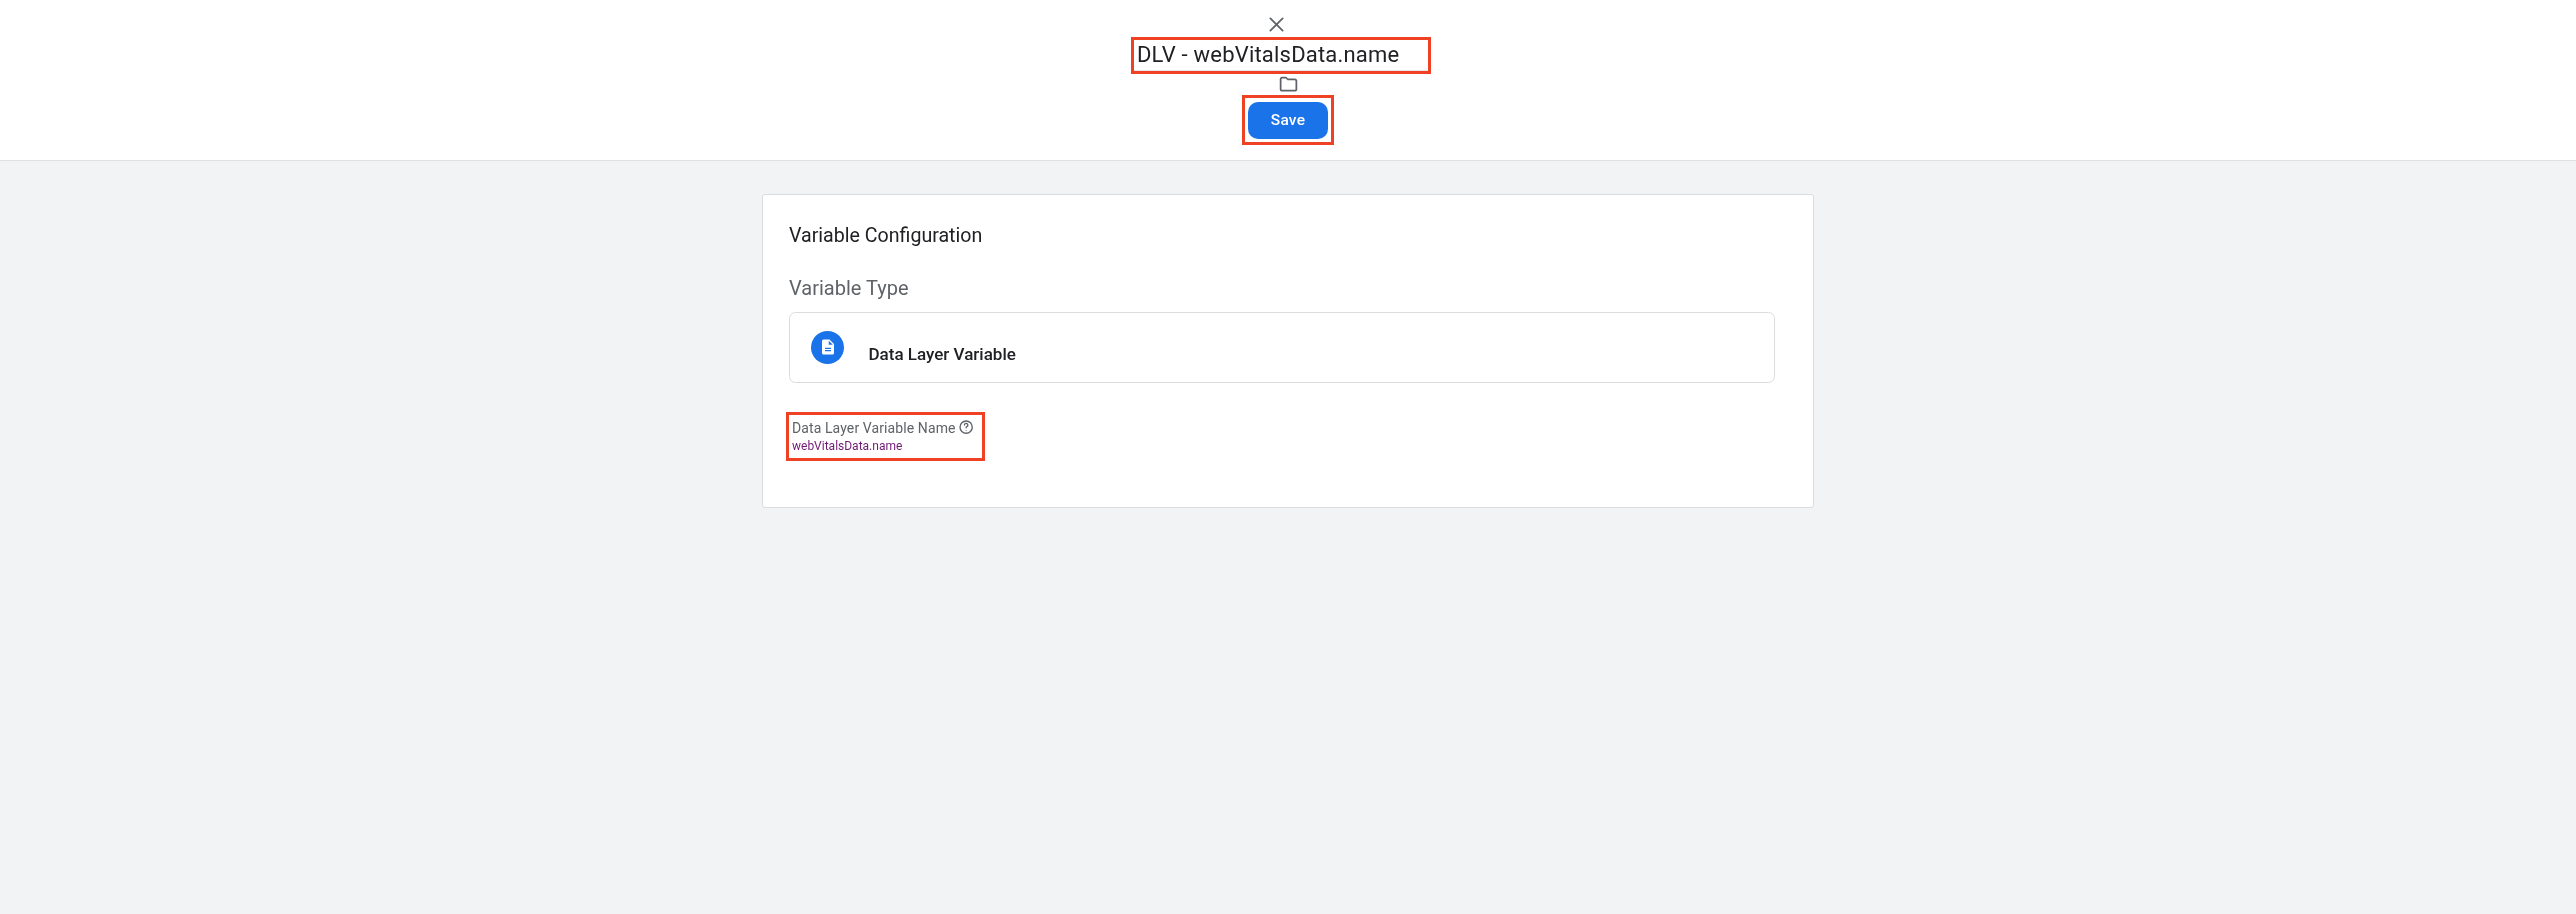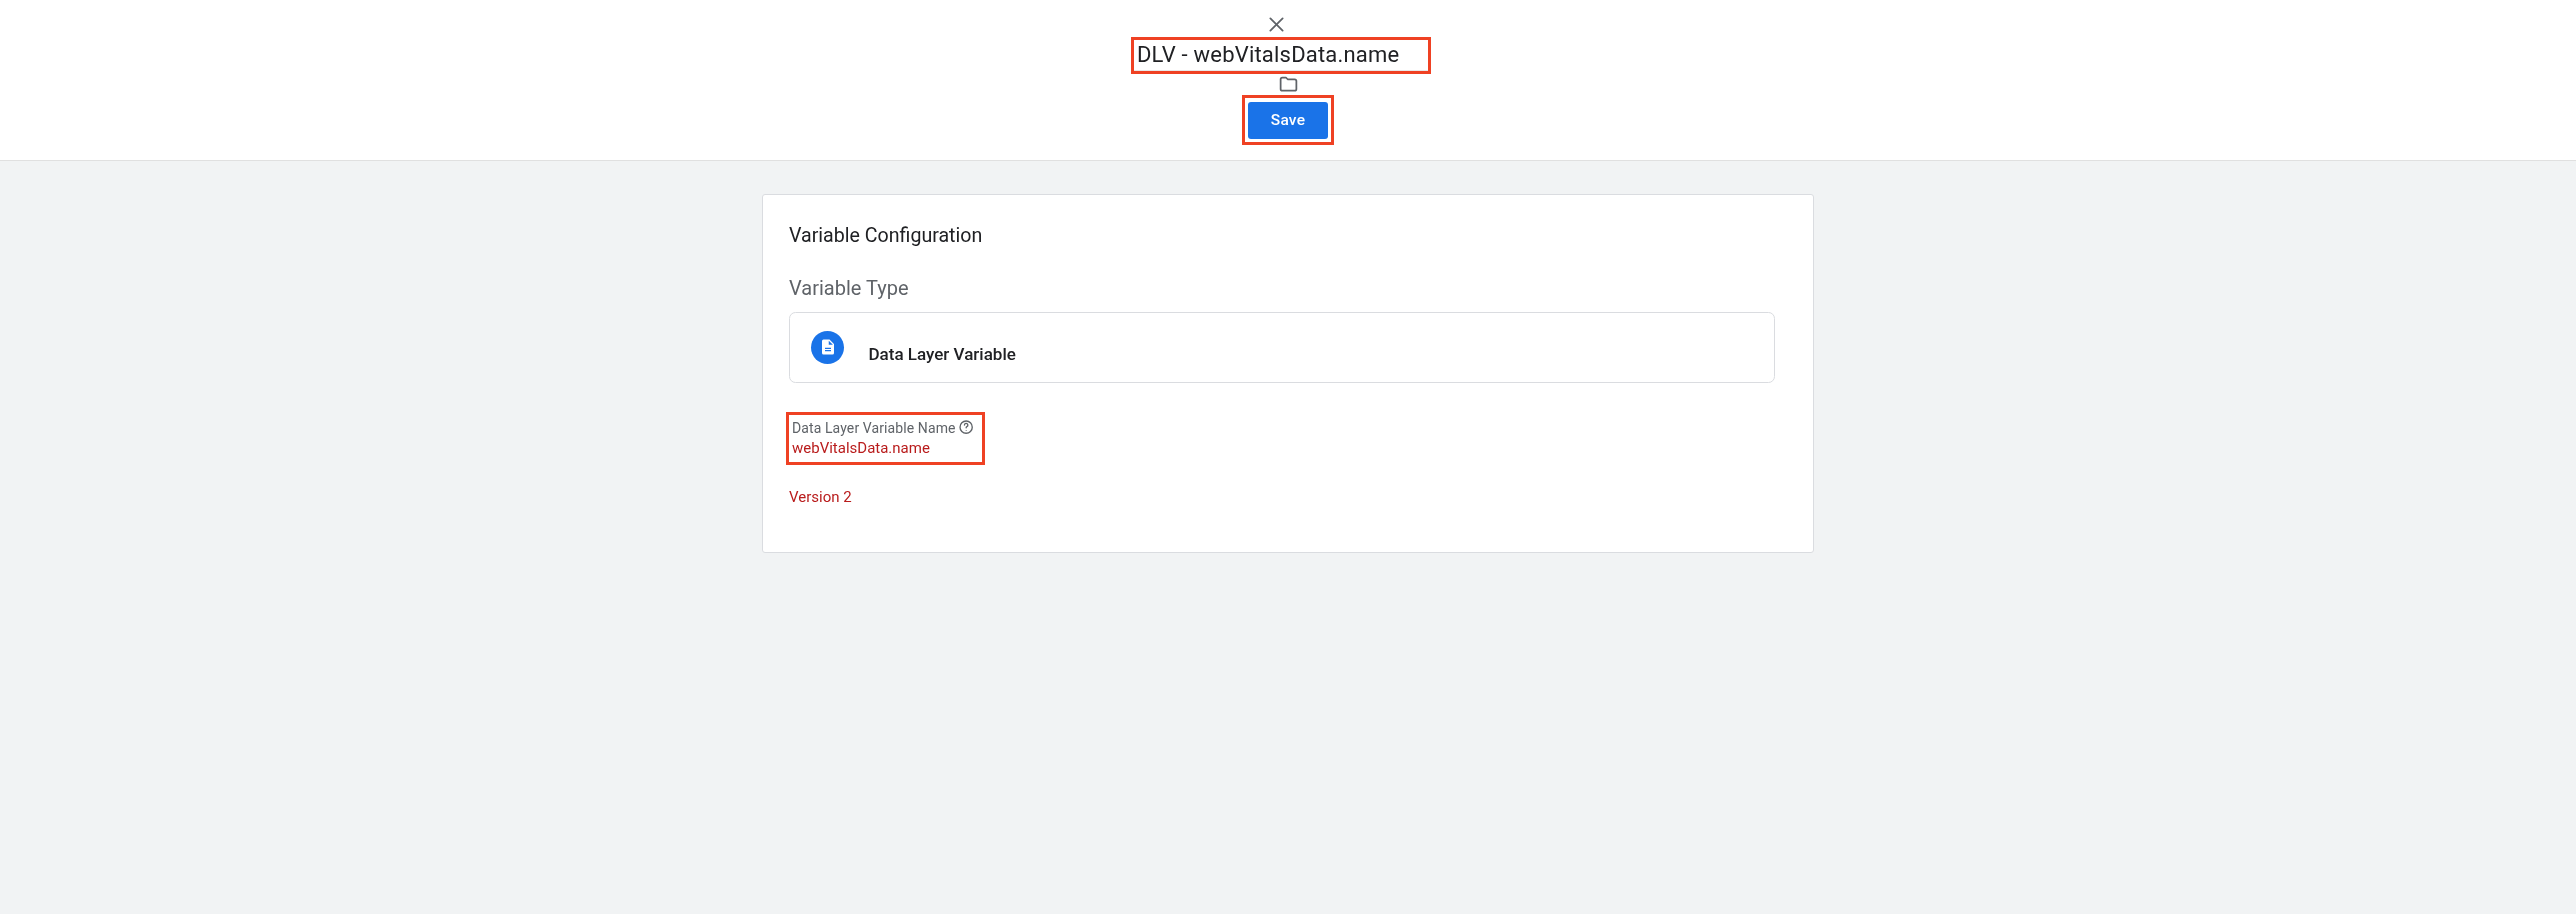--- a/index.html
+++ b/index.html
@@ -6,35 +6,35 @@
     body { background:#fff; }
     .hdr { display:flex; align-items:center; padding:11.4px 19.6px 14.7px 19.6px; border-bottom:0.8px solid #e0e0e0; background:#fff;flex-direction:column; }
     .close-btn { width:26px; height:26px; display:flex; align-items:center; justify-content:center; cursor:pointer; margin-right:23px; color:#5f6368; }
     .close-btn svg { width:21px; height:21px; }
     .name-input { font-size:22px; font-weight:400; color:#202124; border:none; outline:none; background:transparent; border-bottom:0.8px solid #e8e8e8; padding:1.6px 3.3px 3.3px 3.3px; min-width:294px; letter-spacing:0.2px; }
     .name-highlight { border:3.3px solid #ef4123; display:inline-flex; margin-right:14.7px; }
     .folder-ic { width:21px; height:21px; color:#5f6368; display:flex; align-items:center; justify-content:center; cursor:pointer; }
     .folder-ic svg { width:21px; height:21px; }
     .spacer { flex:1; }
     .save-wrap { border:3.3px solid #ef4123; display:inline-flex; padding:3.3px; }
-    .save-btn { background:#1a73e8; color:#fff; font-size:15.5px; font-weight:500; border:none; border-radius:3px; padding:9.8px 23px; cursor:pointer; letter-spacing:0.2px; }
+    .save-btn { background:#1a73e8; color:#fff; font-size:15.5px; font-weight:500; border:none; border-radius:10px; padding:9.8px 23px; cursor:pointer; letter-spacing:0.2px; }
     .canvas { background:#f1f3f4; padding:33px 0 41px 0; min-height:calc(100vh - 73px); }
     .card { background:#fff; border:0.8px solid #dadce0; border-radius:3px; max-width:1052px; margin:0 auto; padding:29px 38px 23px 26px; }
     .card-title { font-size:19.6px; font-weight:400; color:#202124; margin-bottom:29px; }
     .sec-label { font-size:20px; font-weight:400; color:#5f6368; margin-bottom:11.4px; }
     .type-row { display:flex; align-items:flex-end; border:0.8px solid #dadce0; border-radius:6.5px; padding:18px 21px; margin-bottom:29px; cursor:pointer; }
     .type-icon { width:33px; height:33px; border-radius:50%; background:#1a73e8; display:flex; align-items:center; justify-content:center; color:#fff; margin-right:24.5px; }
     .type-icon svg { width:18px; height:18px; }
     .type-name { font-size:17px; font-weight:500; color:#202124; }
     .field { margin-bottom:23px; }
     .field-row { display:flex; align-items:center; gap:2px; }
     .help-ic { width:16.3px; height:16.3px; color:#5f6368; cursor:pointer; }
     .help-ic svg { width:16.3px; height:16.3px; }
     .field-label { font-size:14px; color:#5f6368; letter-spacing:0.1px; }
-    .field-value { font-size:15px; color:#b91c1c; margin-top:3.3px; }
+    .field-value { font-size:12px; color:#701a75; margin-top:3.3px; }
     .dlv-highlight { border:3.3px solid #ef4123; display:inline-block; padding:4.9px 8.2px 4.9px 3.3px; margin-left:-3.3px; }
   </style>
 </head>
 <body>
 
 <div class="hdr">
   <div class="close-btn">
     <svg viewBox="0 0 24 24" fill="none" stroke="currentColor" stroke-width="2" stroke-linecap="round">
         <line x1="5" y1="5" x2="19" y2="19"></line>
         <line x1="19" y1="5" x2="5" y2="19"></line>
@@ -78,17 +78,16 @@
                 <path d="M9.5 9a2.5 2.5 0 1 1 3.5 2.3c-.8.4-1 1-1 1.7" stroke-linecap="round"></path>
                 <circle cx="12" cy="17" r="0.8" fill="currentColor" stroke="none"></circle>
               </svg>
           </span>
         </div>
         <div class="field-value">webVitalsData.name</div>
       </span>
     </div>
 
     <div class="field">
-      <div class="field-value">Version 2</div>
     </div>
   </div>
 </div>
 
 
 </body></html>

